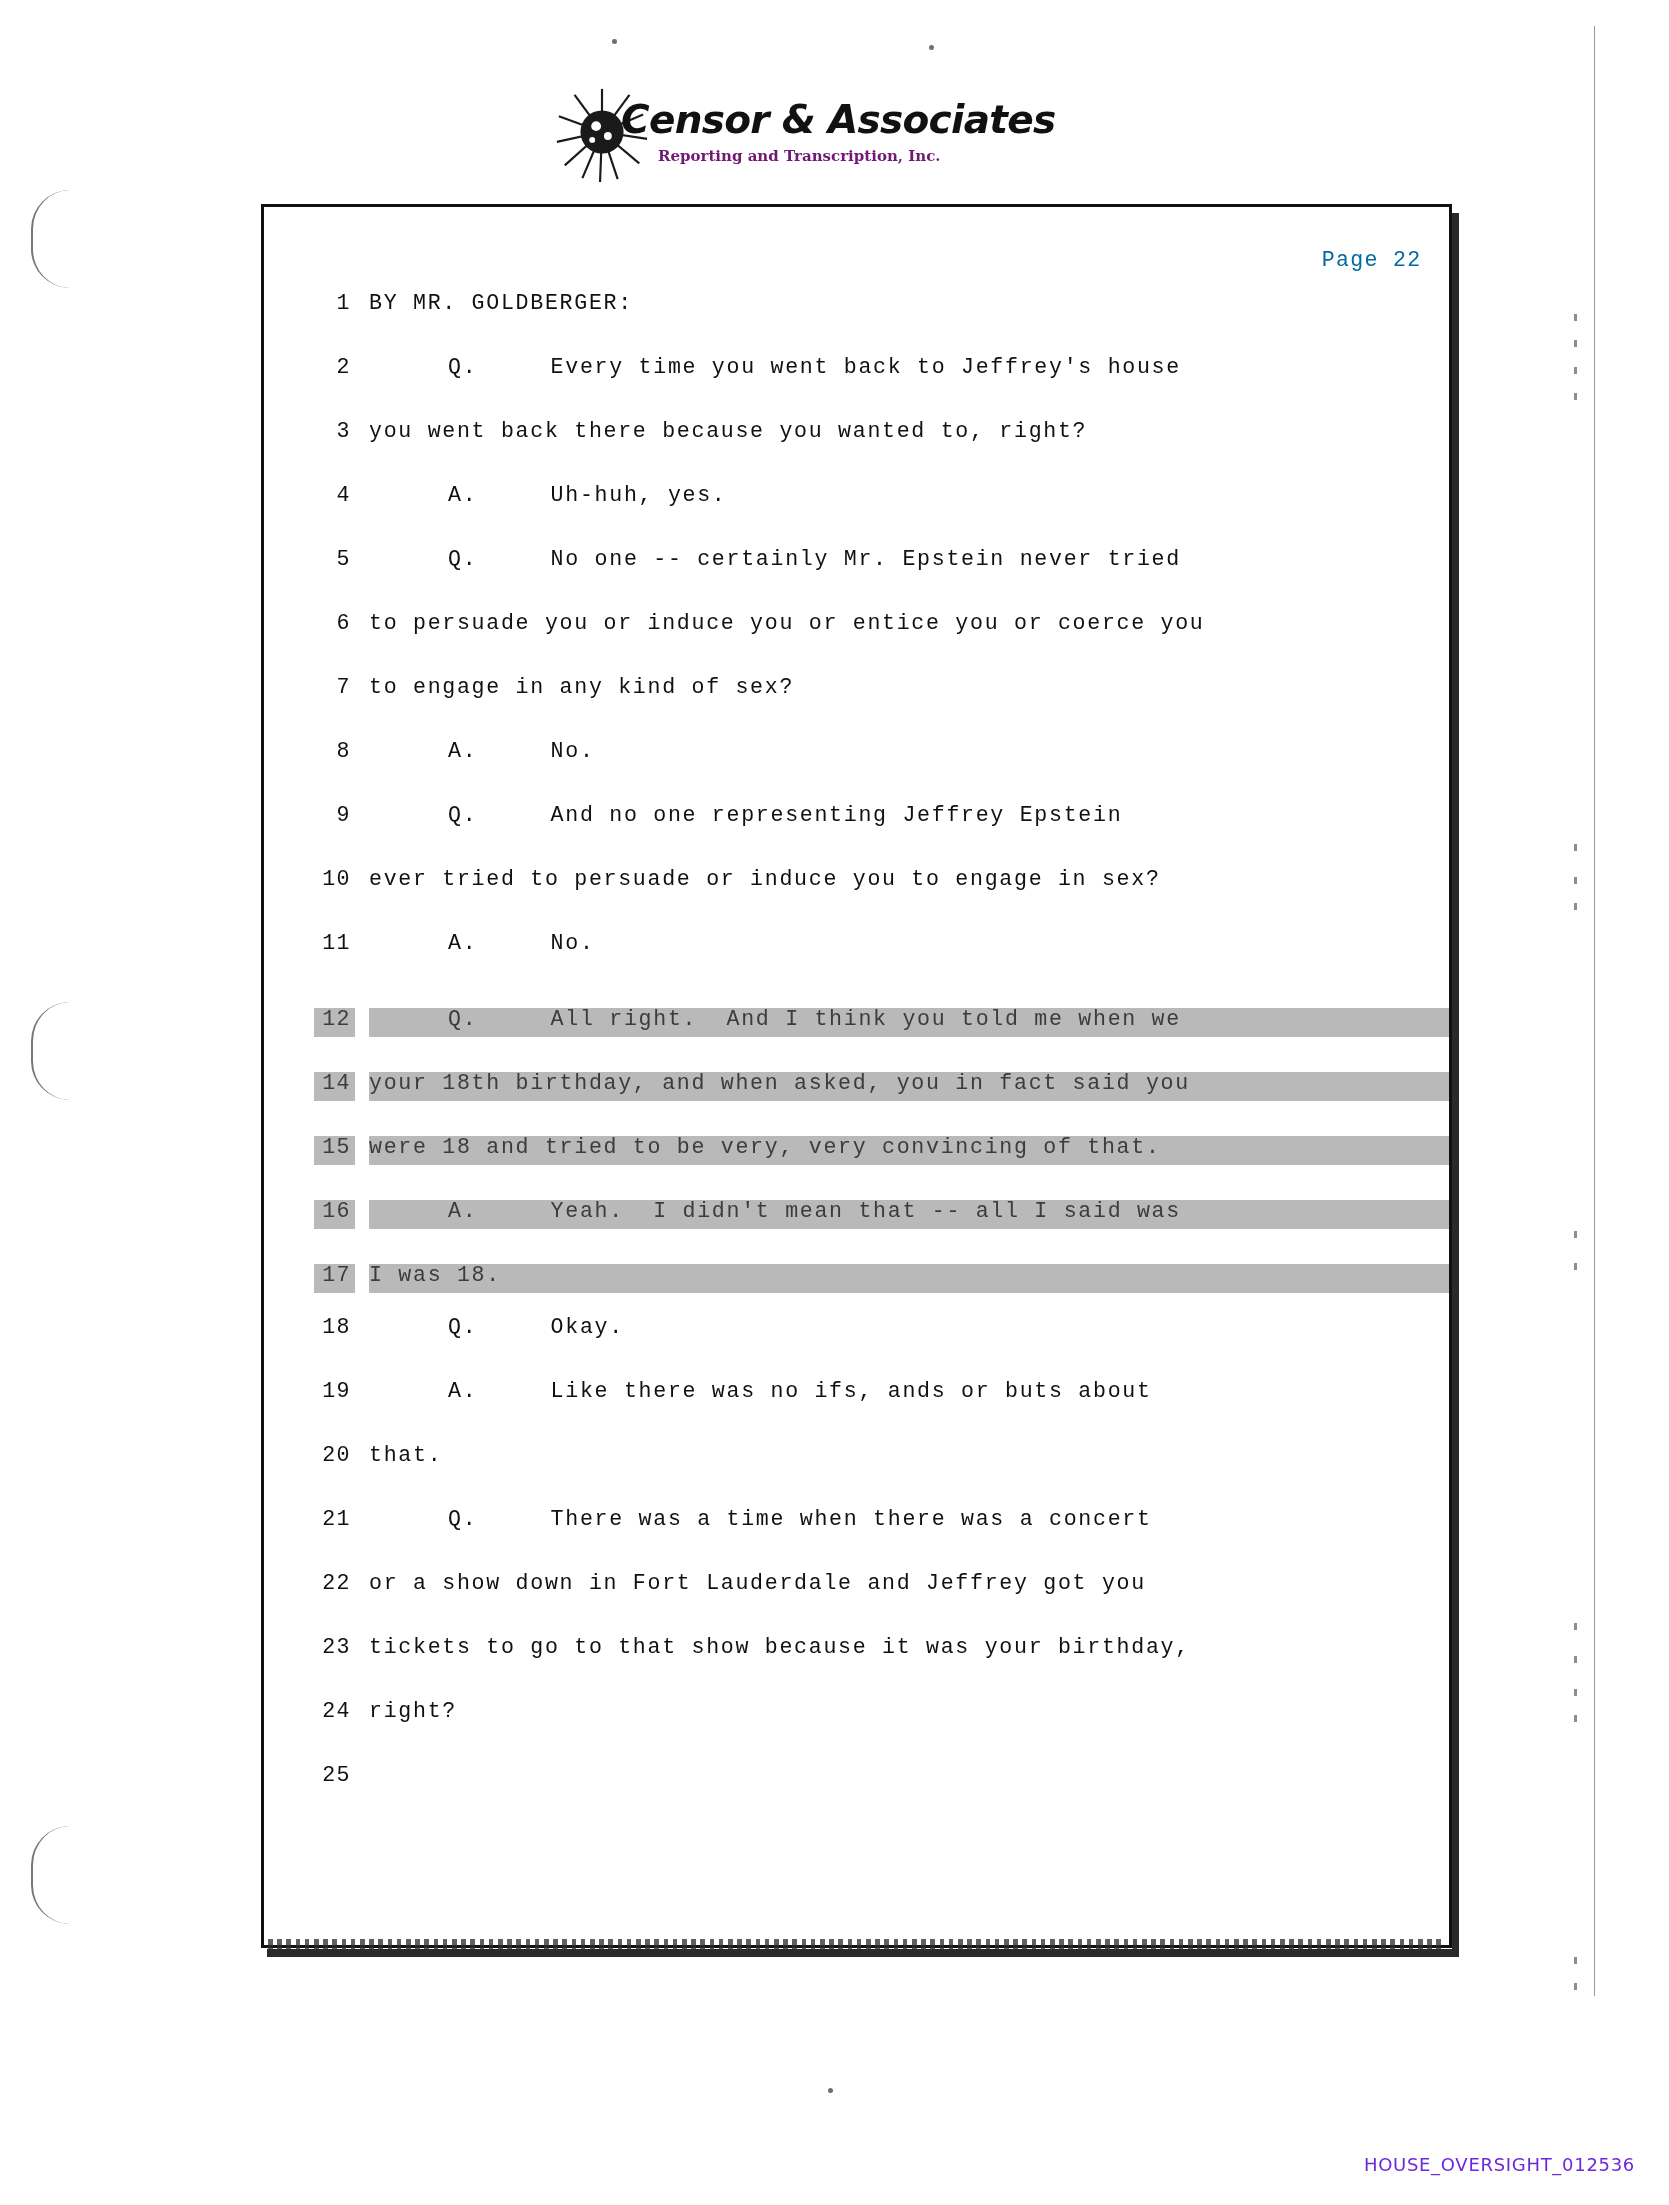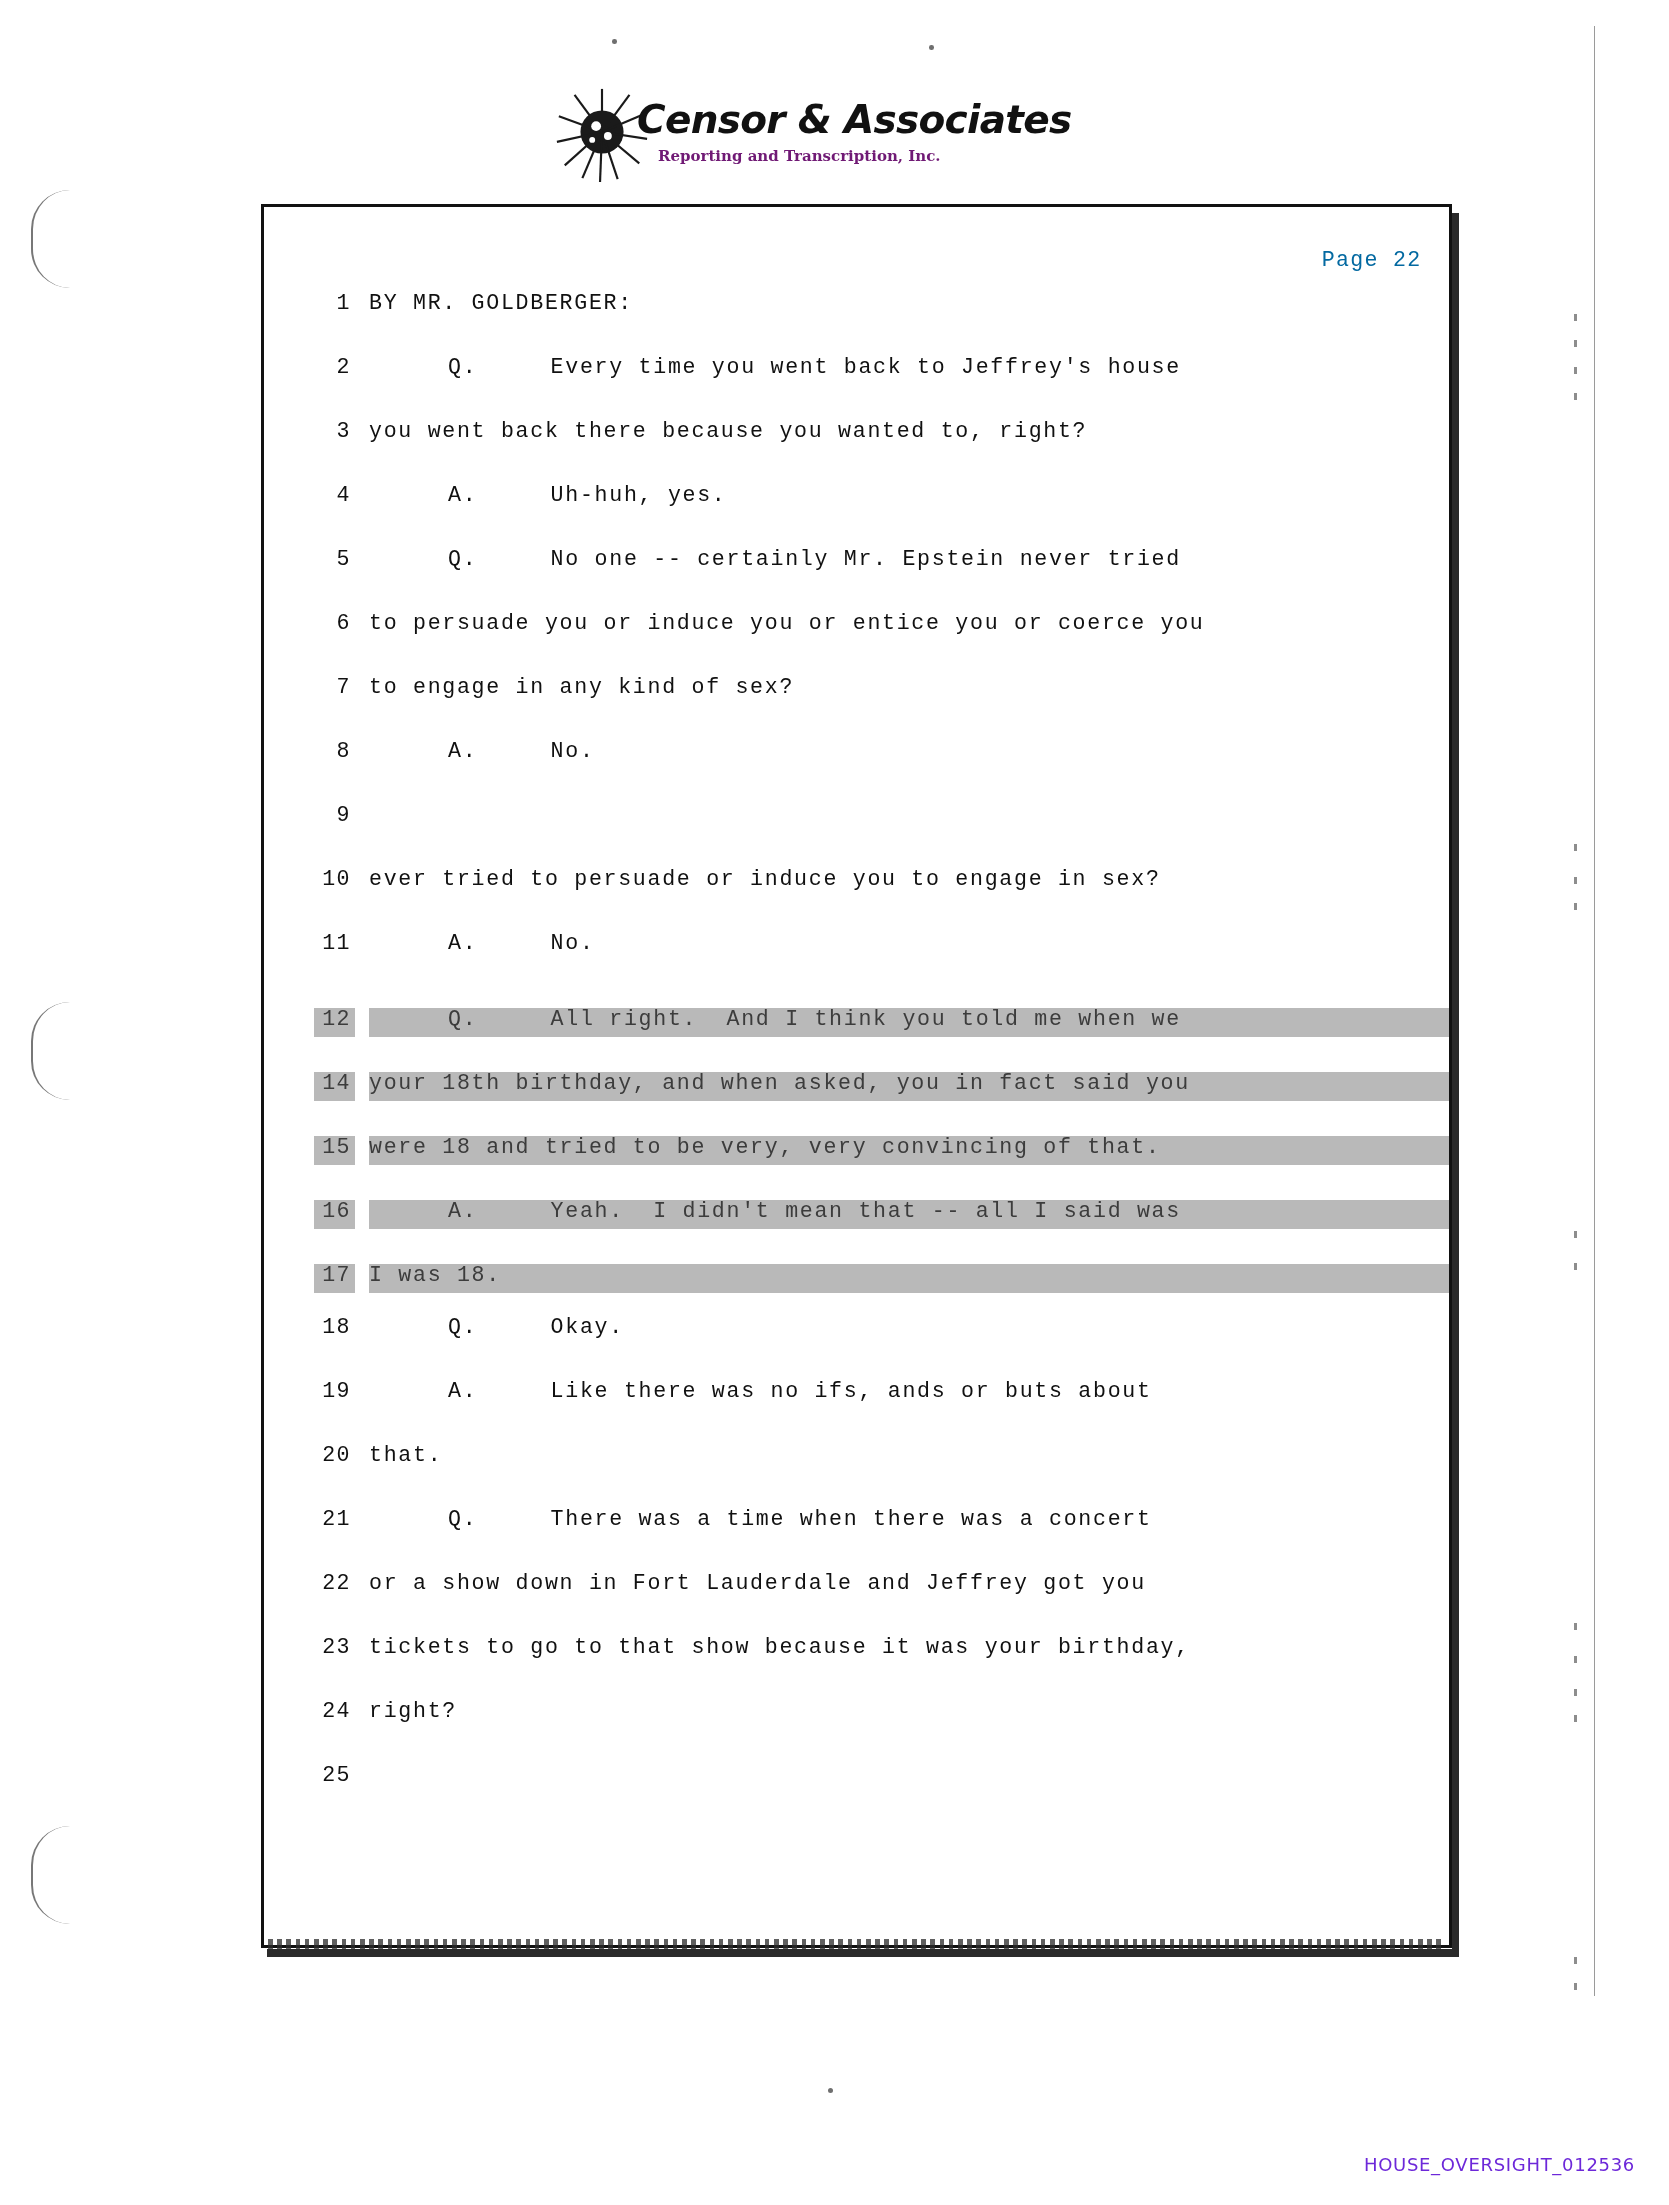--- a/index.html
+++ b/index.html
@@ -33,21 +33,21 @@
   }
   .logo-sun {
     position: absolute;
     left: 0;
     top: 0;
     width: 98px;
     height: 98px;
   }
   .logo-title {
     position: absolute;
-    left: 84px;
+    left: 68px;
     top: 11.8px;
     font-family: "DejaVu Sans", sans-serif;
     font-size: 39px;
     font-weight: bold;
     letter-spacing: -0.7px;
     color: #111;
     white-space: nowrap;
     font-style: italic;
   }
   .logo-sub {
@@ -313,20 +313,21 @@
         <div class="tline">
           <div class="lnum"><span>7</span></div>
           <div class="ltext"><span class="txt">to engage in any kind of sex?</span></div>
         </div>
         <div class="tline">
           <div class="lnum"><span>8</span></div>
           <div class="ltext indent"><span class="txt">A.     No.</span></div>
         </div>
         <div class="tline">
           <div class="lnum"><span>9</span></div>
+          <div class="ltext indent"><span class="txt">Q.     And no one representing Jeffrey Epstein</span></div>
         </div>
         <div class="tline">
           <div class="lnum"><span>10</span></div>
           <div class="ltext"><span class="txt">ever tried to persuade or induce you to engage in sex?</span></div>
         </div>
         <div class="tline">
           <div class="lnum"><span>11</span></div>
           <div class="ltext indent"><span class="txt">A.     No.</span></div>
         </div>
         <div class="tline hl">

